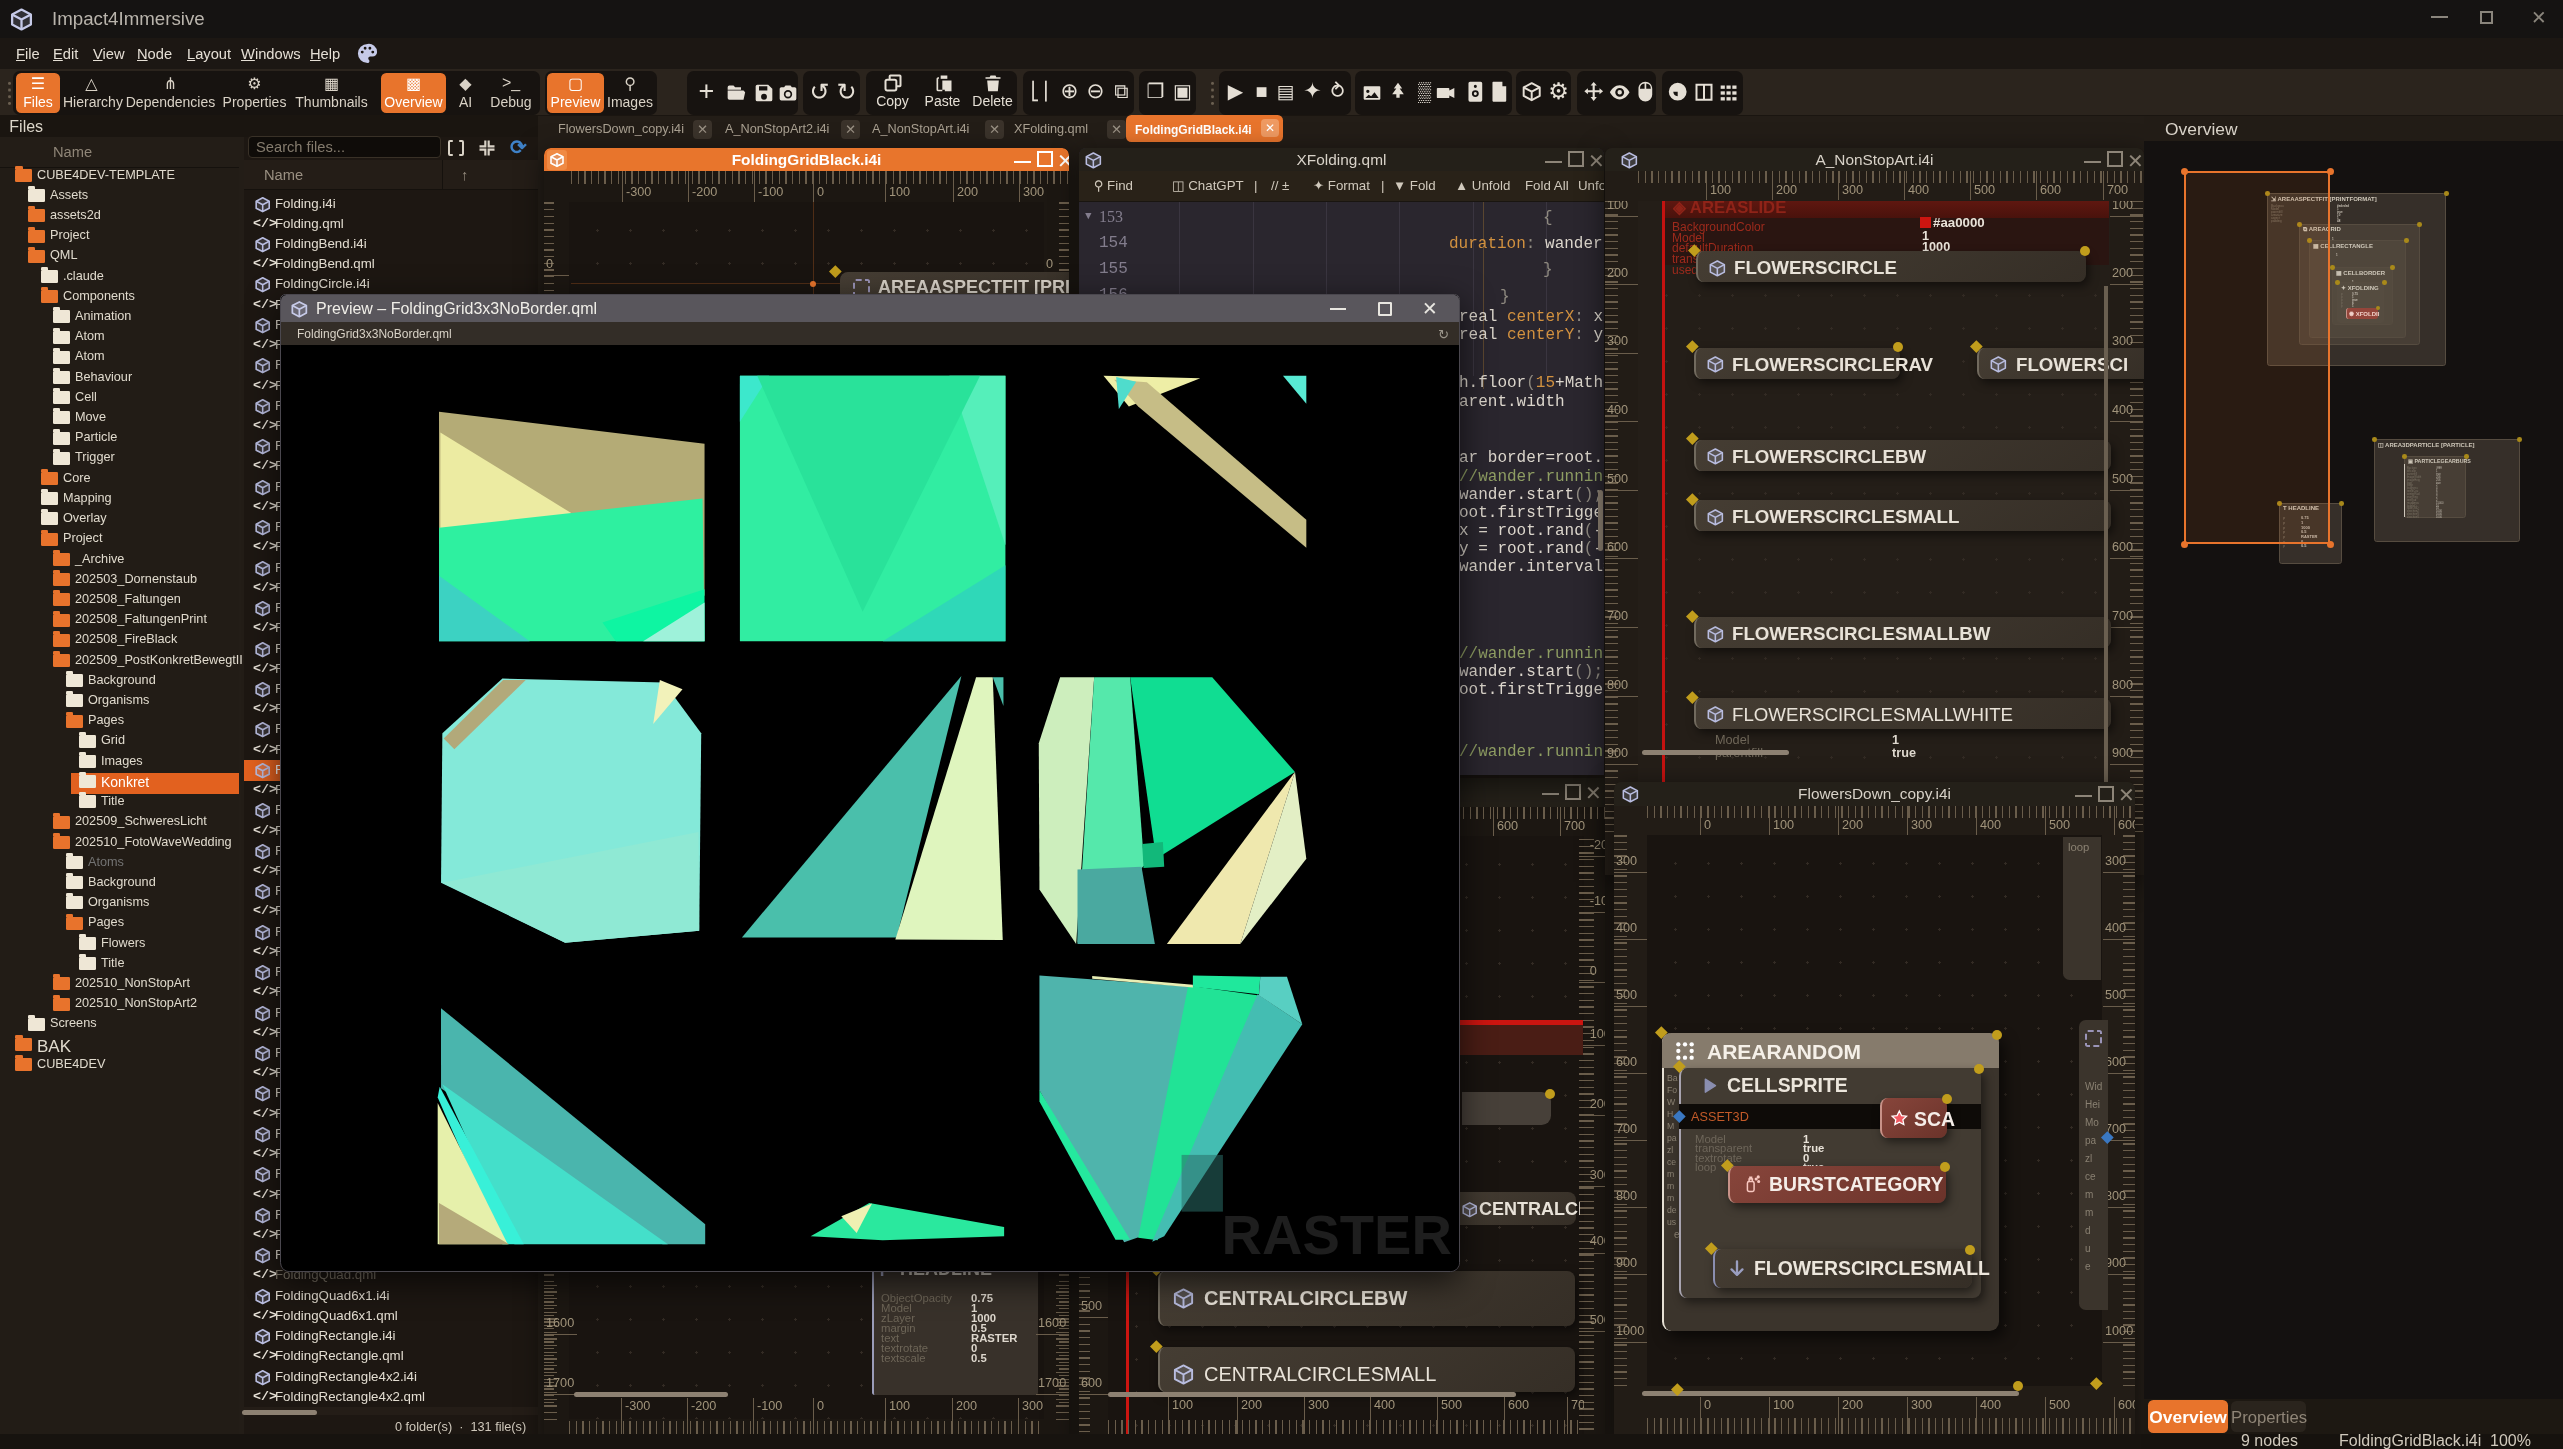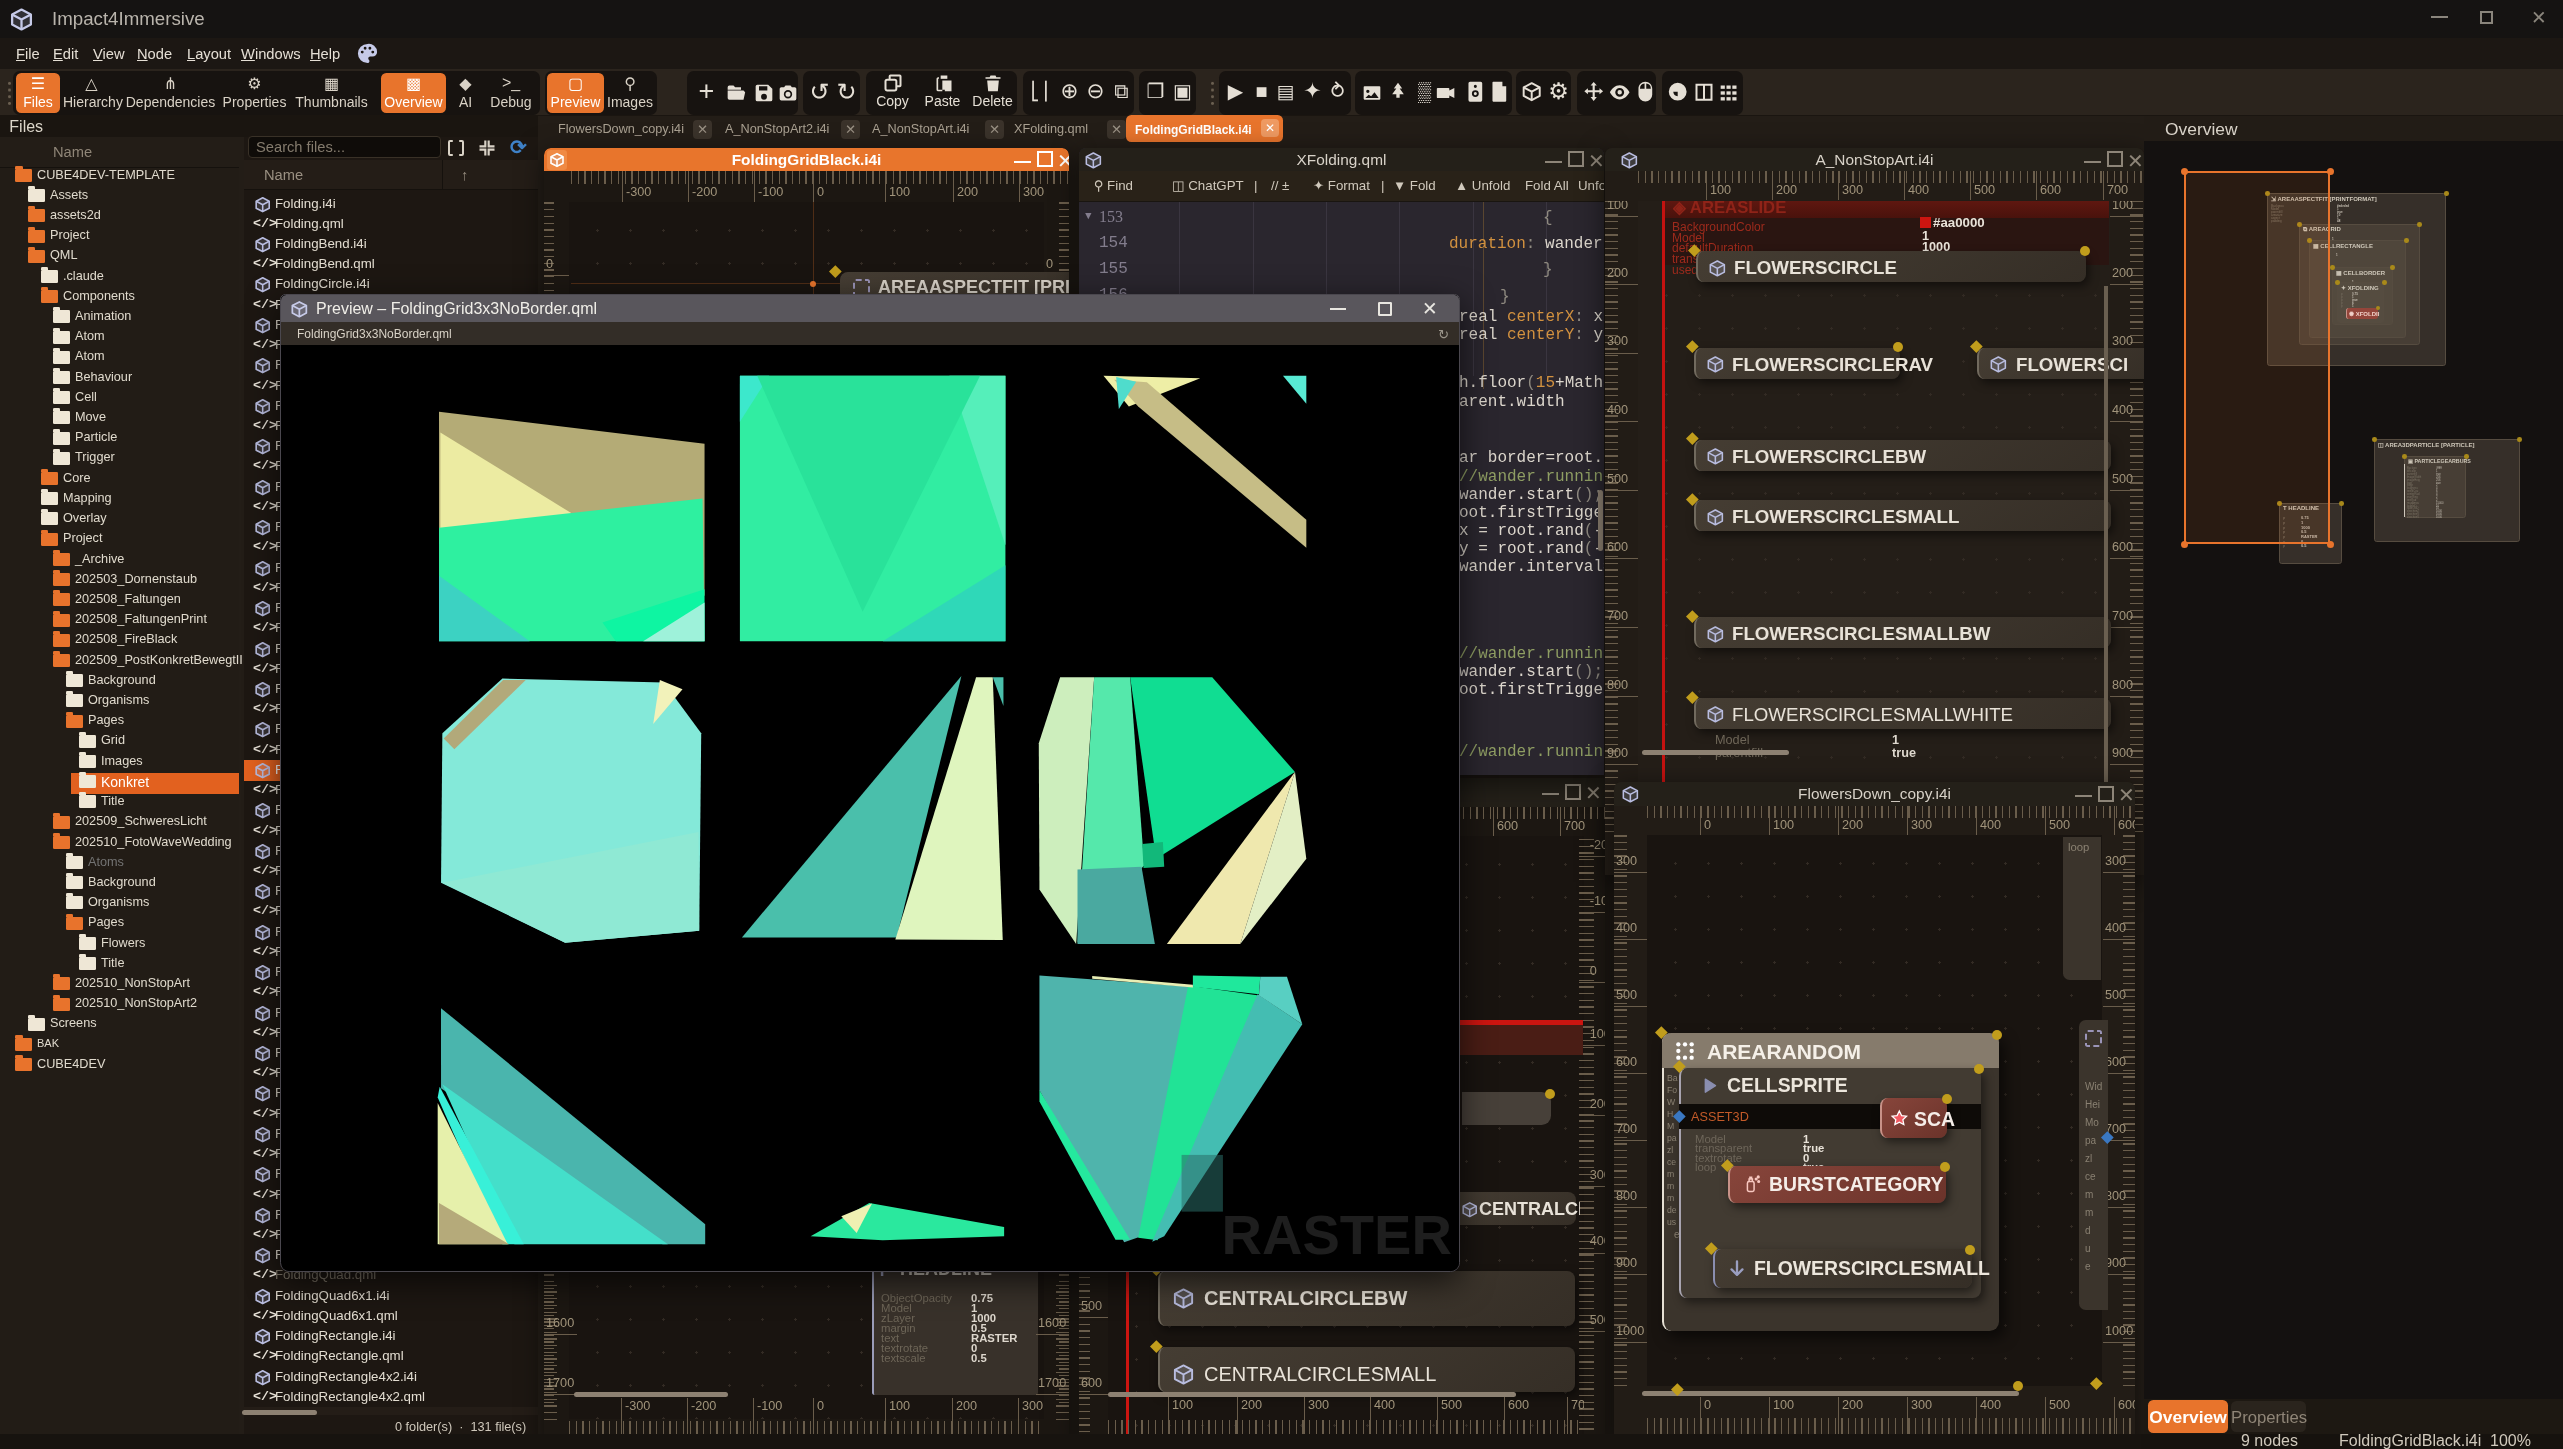--- a/index.html
+++ b/index.html
@@ -269,21 +269,21 @@
 <div class="ab" style="left:101px;top:936px;font-size:12.7px;color:#e0dacd">Flowers</div>
 <span class="flder" style="left:79px;top:957px;background:#efe7d6;width:16.7px;height:12.7px"></span>
 <div class="ab" style="left:101px;top:956px;font-size:12.7px;color:#e0dacd">Title</div>
 <span class="flder" style="left:53px;top:977px;background:#e8732c;width:16.7px;height:12.7px"></span>
 <div class="ab" style="left:75px;top:976px;font-size:12.7px;color:#e0dacd">202510_NonStopArt</div>
 <span class="flder" style="left:53px;top:998px;background:#e8732c;width:16.7px;height:12.7px"></span>
 <div class="ab" style="left:75px;top:996px;font-size:12.7px;color:#e0dacd">202510_NonStopArt2</div>
 <span class="flder" style="left:28px;top:1018px;background:#efe7d6;width:16.7px;height:12.7px"></span>
 <div class="ab" style="left:50px;top:1016px;font-size:12.7px;color:#e0dacd">Screens</div>
 <span class="flder" style="left:15.4px;top:1038px;background:#e8732c;width:16.7px;height:12.7px"></span>
-<div class="ab" style="left:37px;top:1037px;font-size:11px;color:#e0dacd">BAK</div>
+<div class="ab" style="left:37px;top:1037px;font-size:17px;color:#e0dacd">BAK</div>
 <span class="flder" style="left:15.4px;top:1058px;background:#e8732c;width:16.7px;height:12.7px"></span>
 <div class="ab" style="left:37px;top:1057px;font-size:12.7px;color:#e0dacd">CUBE4DEV</div>
 <div class="ab" style="left:244px;top:137px;width:294px;height:1312px;background:#1d1712"></div>
 <div class="ab" style="left:248px;top:136px;width:193px;height:22px;background:#0f0c09;border:1.3px solid #393127;border-radius:4px"></div>
 <div class="ab" style="left:256px;top:139px;font-size:14.7px;color:#847b6d">Search files...</div>
 <div class="ab" style="left:448px;top:140px;width:16px;height:16px;border:2px solid #d9d2c6;border-radius:2px;clip-path:polygon(0 0,30% 0,30% 30%,70% 30%,70% 0,100% 0,100% 100%,70% 100%,70% 70%,30% 70%,30% 100%,0 100%)"></div>
 <svg class="ab" style="left:477px;top:138px" width="20" height="20" viewBox="0 0 24 24">
     <g stroke="#d9d2c6" stroke-width="2.6" fill="none">
       <path d="M10 3v7H3M14 3v7h7M10 21v-7H3M14 21v-7h7"></path>
     </g>

